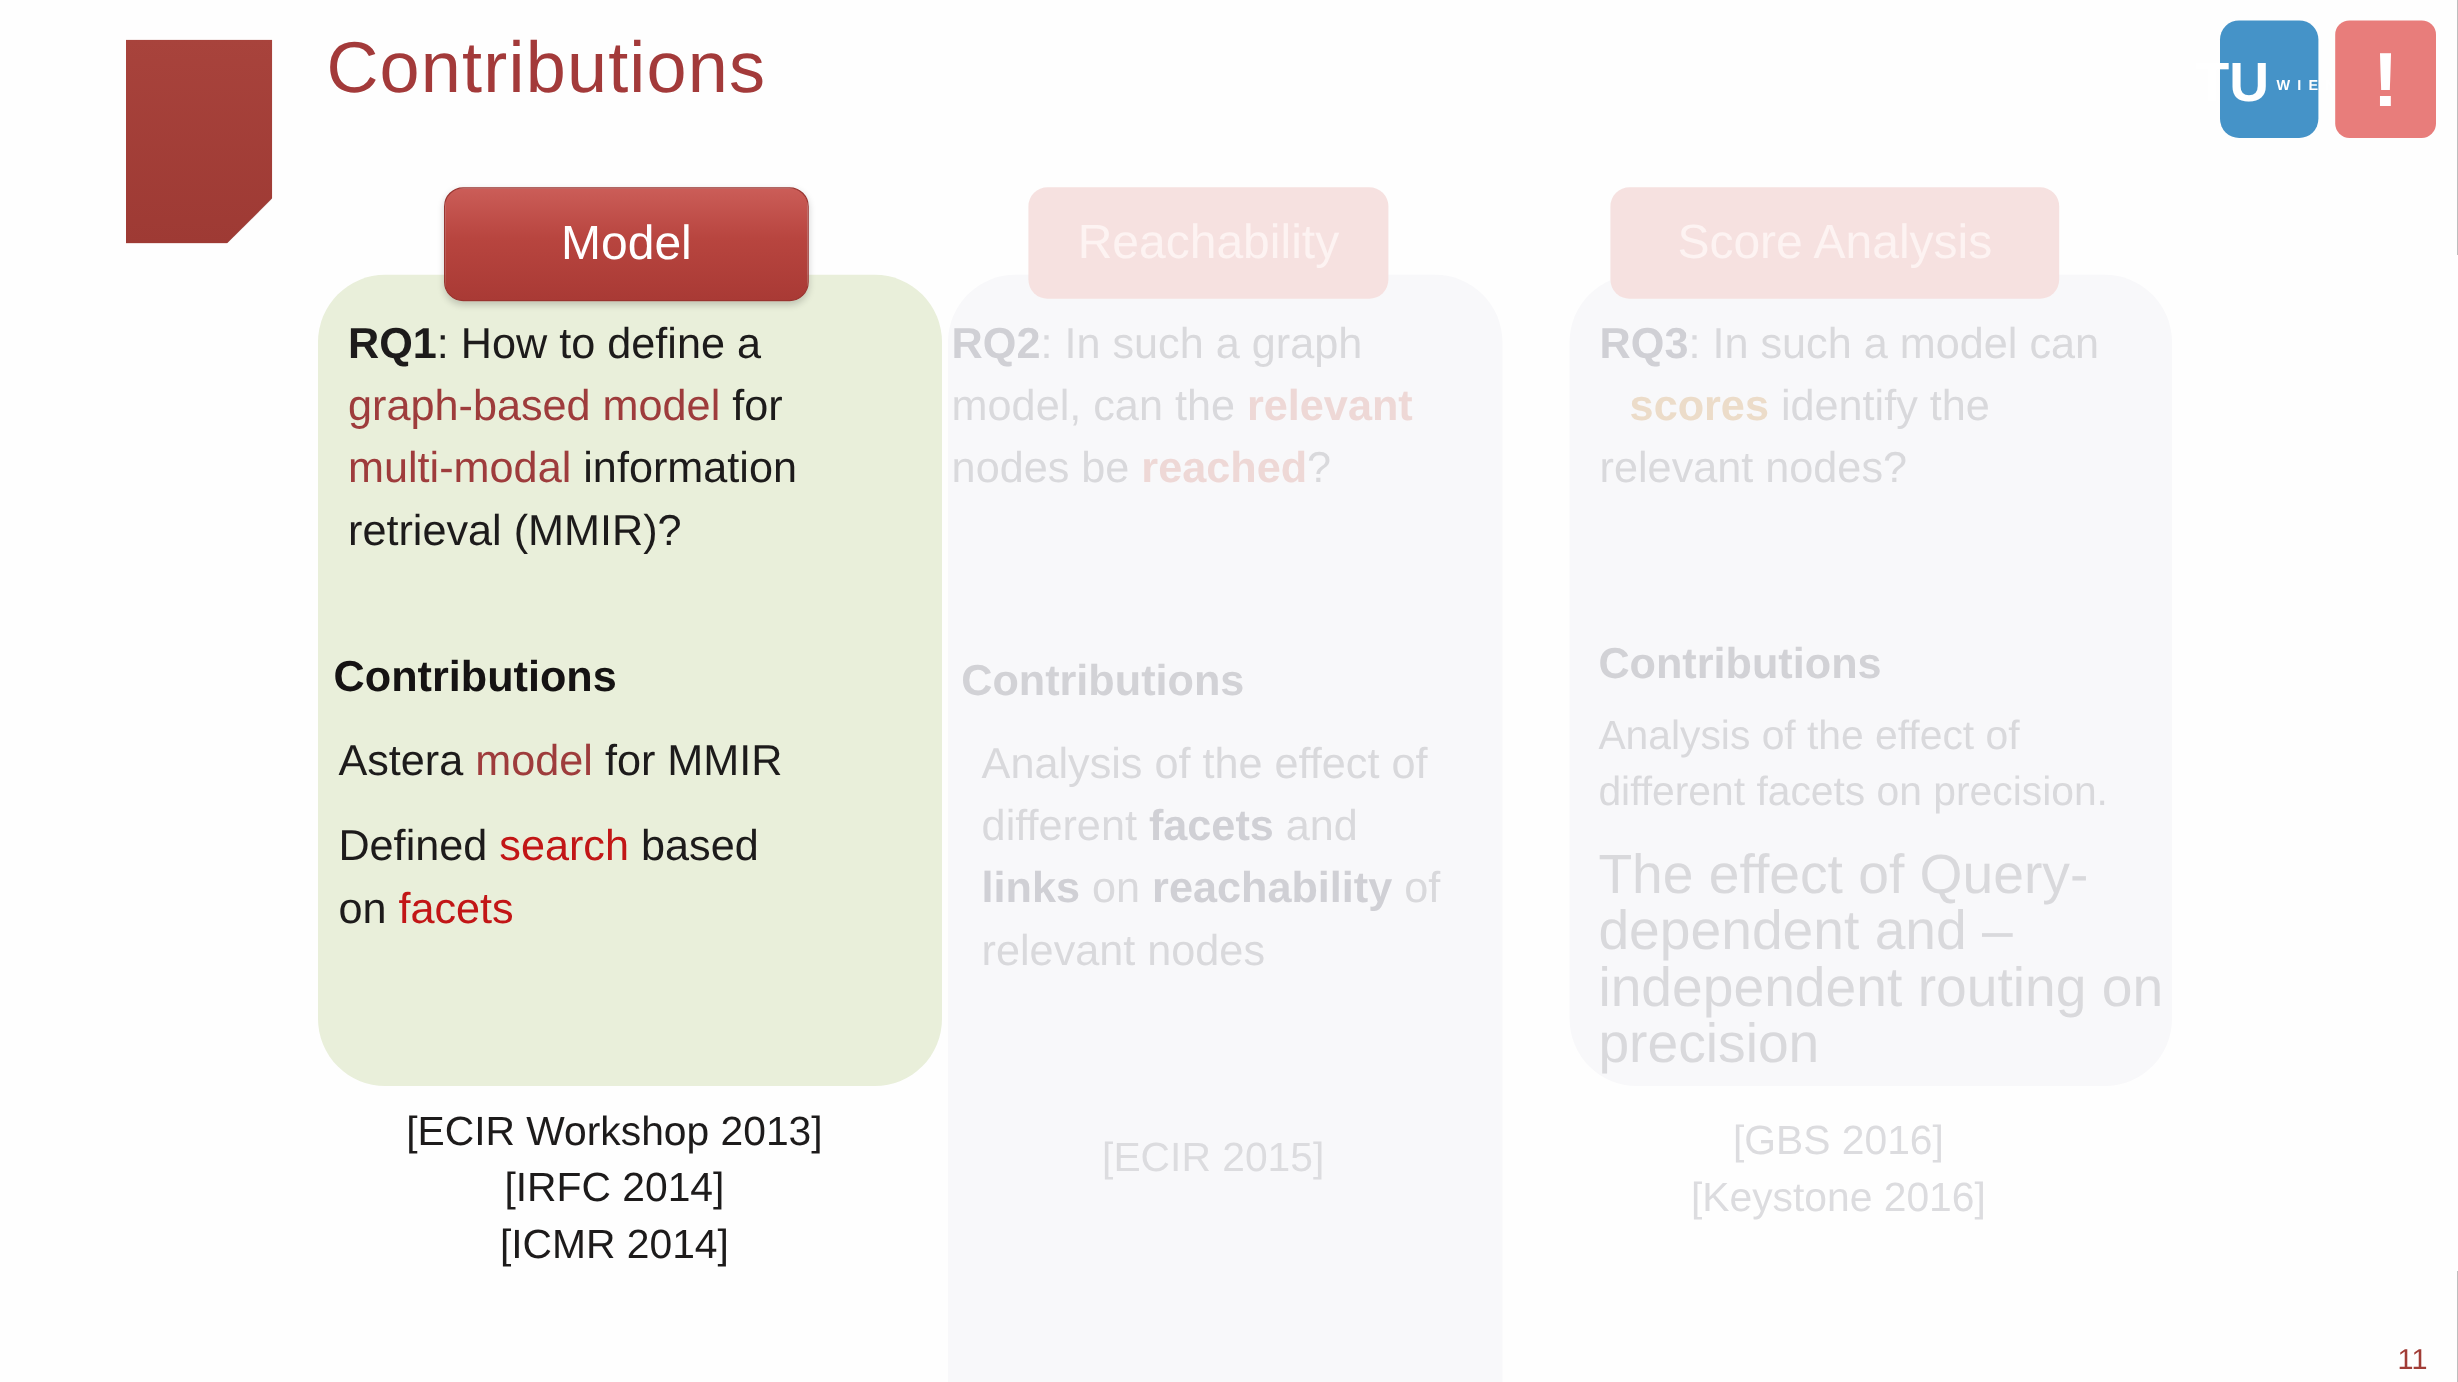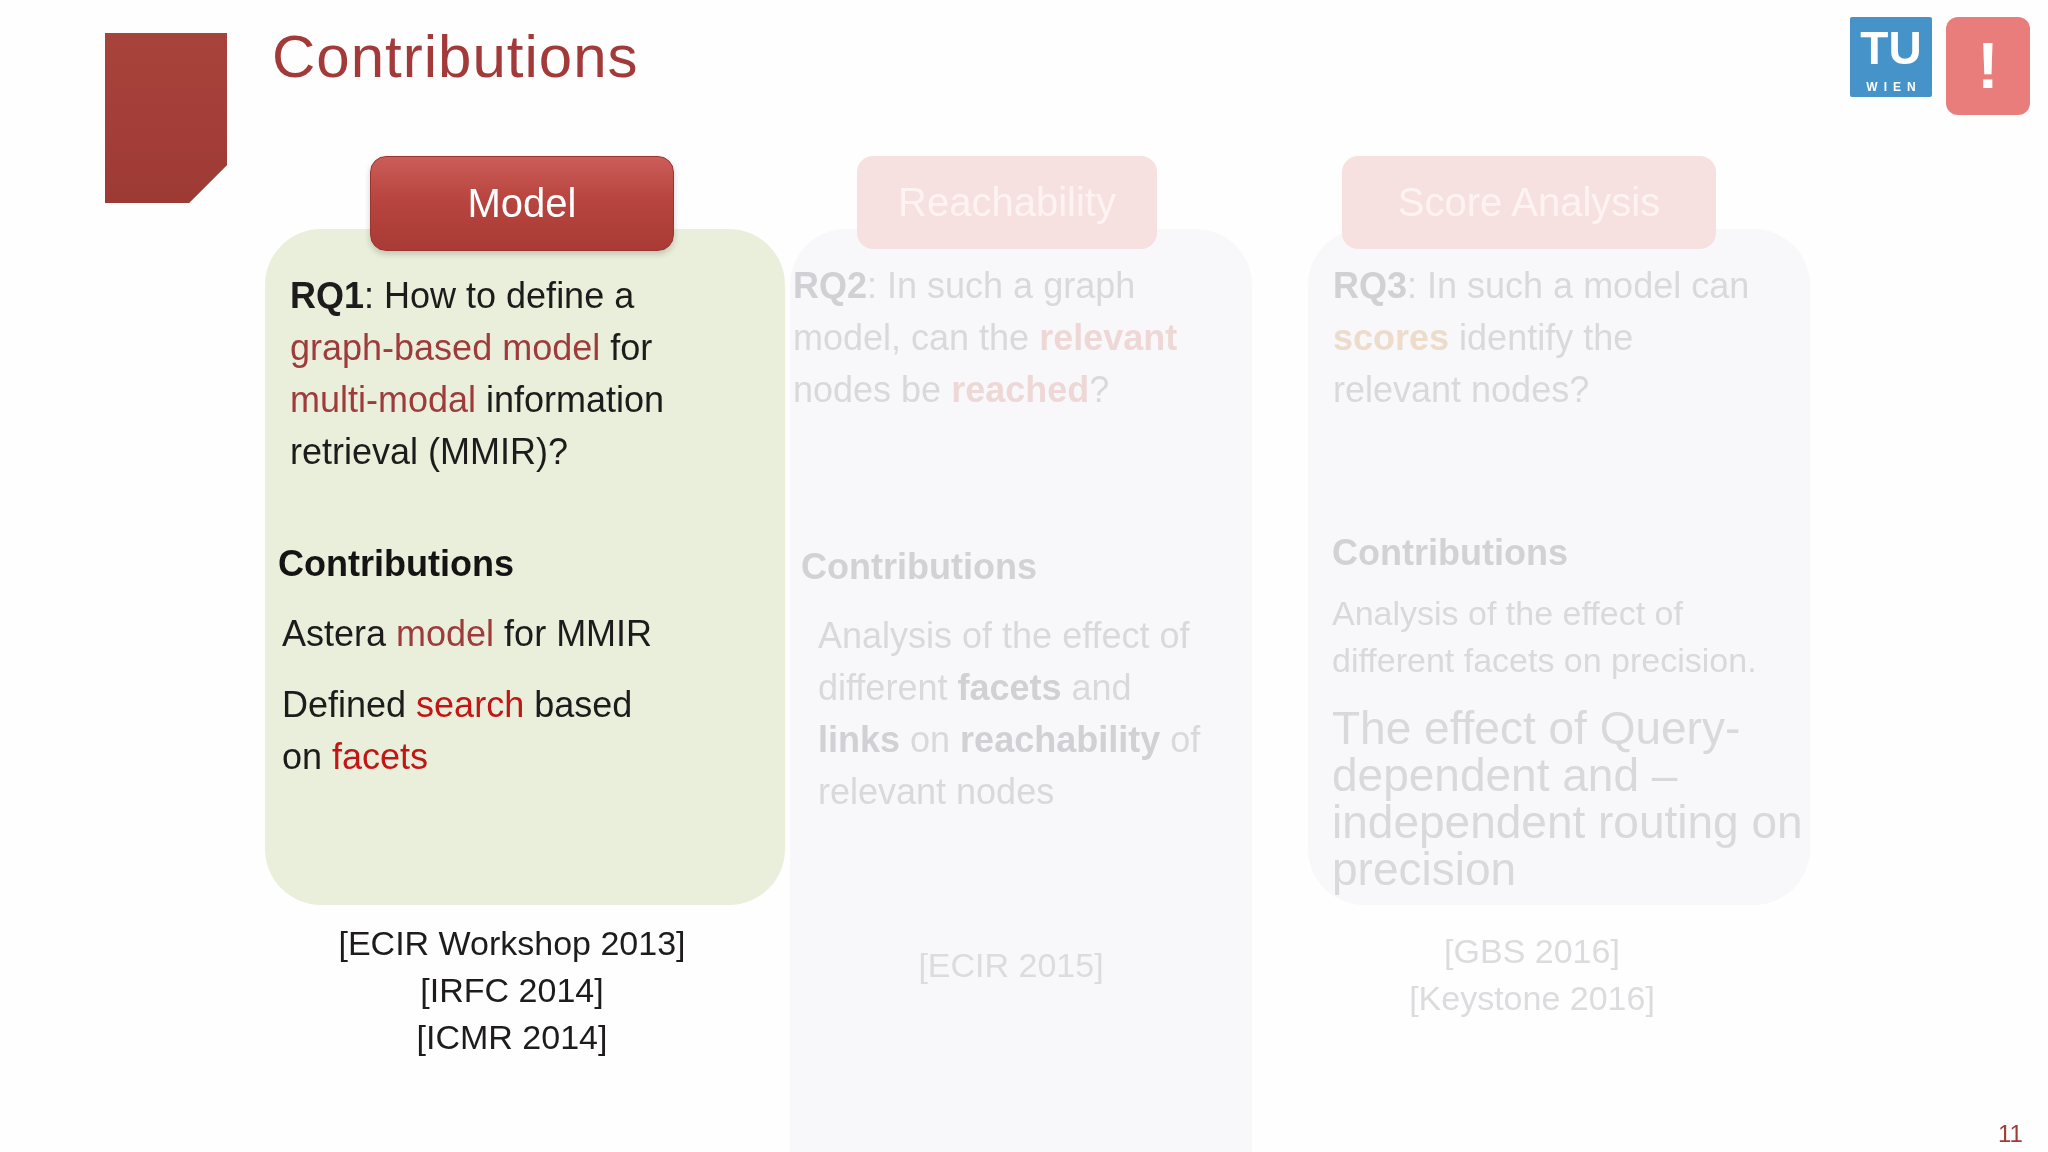--- a/index.html
+++ b/index.html
@@ -21,22 +21,22 @@
     background:#732c27;
     clip-path:polygon(0 100%,100% 0,100% 100%);
     transform:translateY(38px);
   }
   .page-title{
     position:absolute;left:272px;top:22px;
     font-size:60px;color:#a33a3a;letter-spacing:1px;
   }
   .logo{position:absolute;top:17px;left:1850px;display:flex;gap:14px;}
   .logo-tu{
-    width:82px;height:80px;border-radius:2px;background:#4593c8;
-    color:#fff;display:flex;flex-direction:column;align-items:center;justify-content:center;
+    width:82px;height:98px;border-radius:16px;background:#4593c8;
+    color:#fff;display:flex;align-items:center;justify-content:center;
   }
   .logo-tu .tu{font-size:46px;font-weight:bold;line-height:1;margin-top:4px;}
   .logo-tu .wien{font-size:12px;font-weight:bold;letter-spacing:6px;margin-top:9px;text-indent:6px;}
   .logo-bang{
     width:84px;height:98px;border-radius:12px;background:#e87d7b;
     color:#fff;display:flex;align-items:center;justify-content:center;
     font-size:64px;font-weight:bold;
   }
   .page-number{position:absolute;left:1998px;top:1120px;font-size:24px;color:#a13c36;}
 
@@ -58,21 +58,21 @@
     border:1px solid #993430;color:#ffffff;
     box-shadow:0 3px 6px rgba(0,0,0,0.18);
   }
   .pill-faded{background:#f6e1e0;color:#fdf3f2;}
   .pill-2{left:857px;top:156px;width:300px;}
   .pill-3{left:1342px;top:156px;width:374px;}
 
   
   .rich{white-space:pre-line;}
   .rq{position:absolute;font-size:36px;line-height:52px;}
-  .rq-1{left:290px;top:260px;width:480px;color:#1d1b1b;margin-top:10px;}
+  .rq-1{left:290px;top:260px;width:480px;color:#1d1b1b;}
   .rq-2{left:793px;top:260px;width:460px;color:#d9d9dc;}
   .rq-3{left:1333px;top:260px;width:490px;color:#d9d9dc;}
 
   .contrib-h{position:absolute;font-size:36px;font-weight:bold;}
   .ch-1{left:278px;top:543px;color:#151313;}
   .ch-2{left:801px;top:546px;color:#d2d2d6;}
   .ch-3{left:1332px;top:532px;color:#d2d2d6;}
 
   .para{position:absolute;}
   .p1a{left:282px;top:608px;font-size:36px;line-height:52px;color:#1d1b1b;}
@@ -85,21 +85,21 @@
   .cit-1{left:292px;top:920px;width:440px;color:#1d1b1b;}
   .cit-2{left:781px;top:942px;width:460px;color:#dcdcdf;}
   .cit-3{left:1302px;top:928px;width:460px;color:#dcdcdf;}
 
   
   .b{font-weight:bold;}
   .accent{color:#9e3c3c;}
   .red{color:#c21616;}
   .fb{font-weight:bold;color:#d0d0d5;}
   .fp{font-weight:bold;color:#eed8d6;}
-  .ft{font-weight:bold;color:#ecdcc9;}
+  .ft{font-weight:bold;color:#ecdcc9;margin-left:25px;}
 </style>
 </head>
 <body>
 
 <div class="slide">
 
   <div class="bookmark">
     <div class="fold"></div>
   </div>
   <div class="page-title">Contributions</div>

